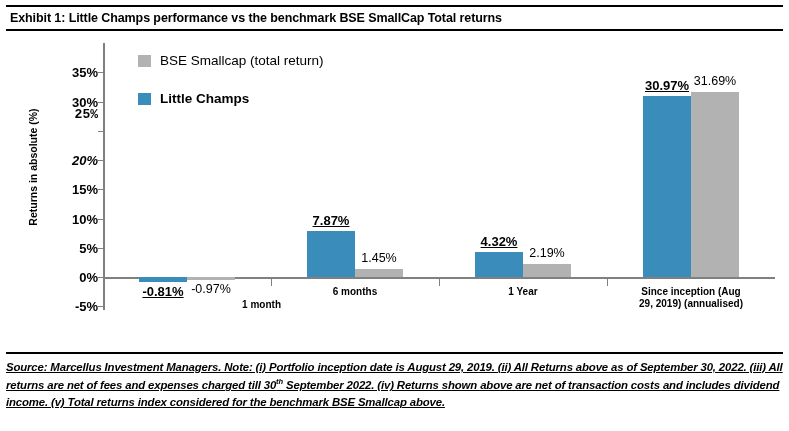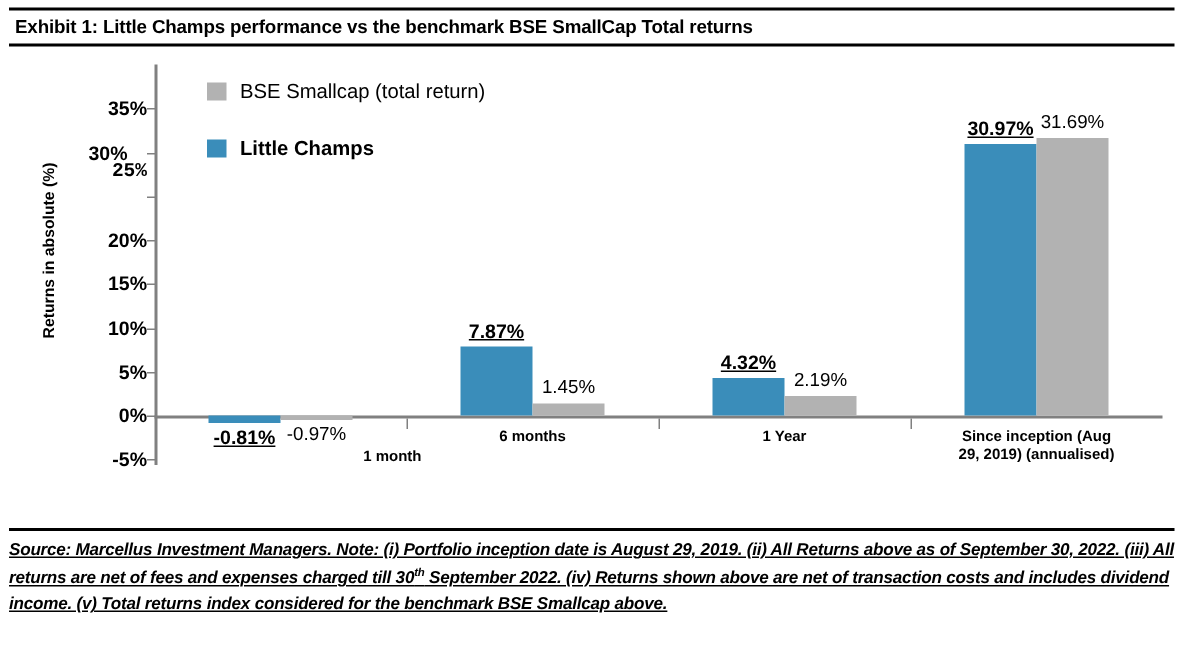--- a/index.html
+++ b/index.html
@@ -209,23 +209,23 @@
 <div id="title-band">
   <div id="title-text">Exhibit 1: Little Champs performance vs the benchmark BSE SmallCap Total returns</div>
 </div>
 
 <div id="chart-region">
 
   <div id="y-axis-title">Returns  in absolute (%)</div>
 
   <div id="y-tick-col">
       <div class="y-tick-label" style="top: 39.25px;">35%</div>
-      <div class="y-tick-label" style="top: 68.5px; text-align: center;">30%</div>
+      <div class="y-tick-label" style="top: 68.5px;">30%</div>
       <div class="y-tick-label" style="top: 81px; font-family: Liberation Mono, monospace;">25%</div>
-      <div class="y-tick-label" style="top: 127px;">20%</div>
+      <div class="y-tick-label" style="top: 127px; font-style: italic;">20%</div>
       <div class="y-tick-label" style="top: 156.25px;">15%</div>
       <div class="y-tick-label" style="top: 185.5px;">10%</div>
       <div class="y-tick-label" style="top: 214.75px;">5%</div>
       <div class="y-tick-label" style="top: 244px;">0%</div>
       <div class="y-tick-label" style="top: 273.25px;">-5%</div>
     </div>
 
   <div id="plot">
     <div id="axis-spine"></div>
     <div id="zero-line"></div>

